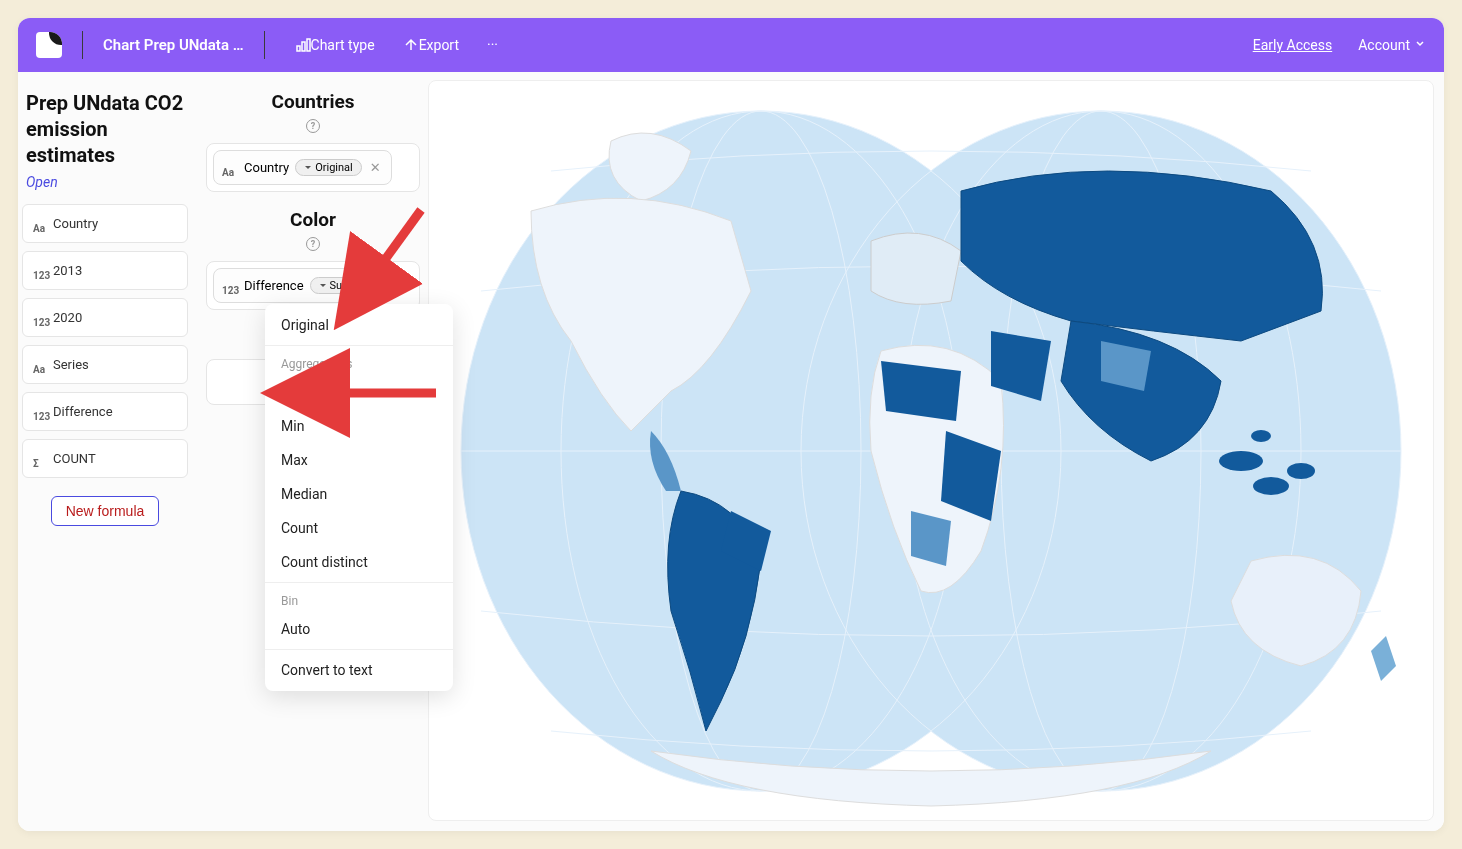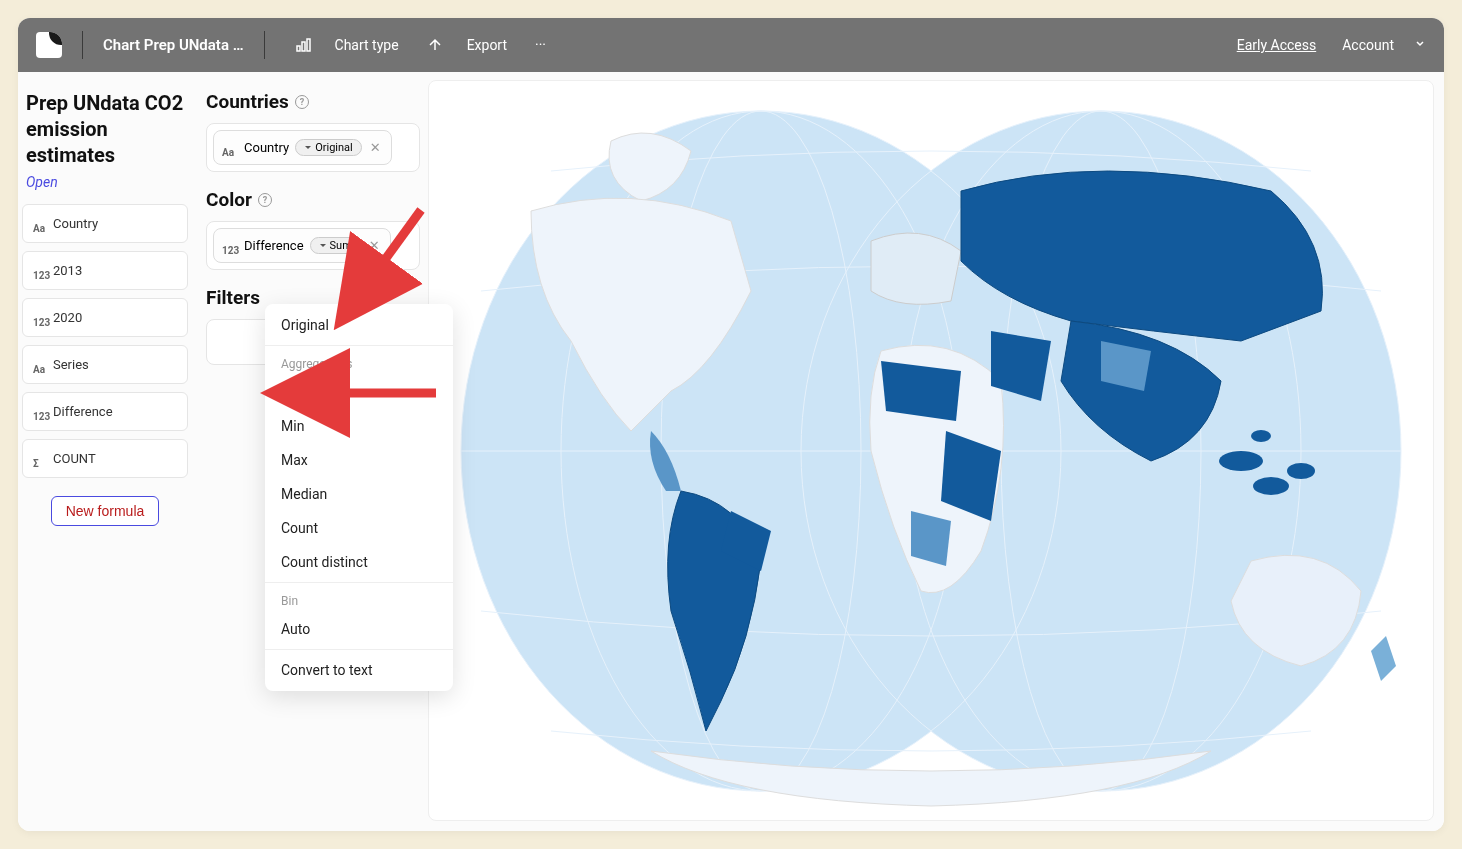--- a/index.html
+++ b/index.html
@@ -14,21 +14,21 @@
 .app-window {
   background: #fff;
   border-radius: 12px;
   height: 813px;
   overflow: hidden;
   box-shadow: 0 2px 8px rgba(0,0,0,0.05);
   display: flex;
   flex-direction: column;
 }
 .top-bar {
-  background: #737373;
+  background: #8b5cf6;
   height: 54px;
   display: flex;
   align-items: center;
   padding: 0 18px;
   color: #fff;
   font-size: 14px;
   gap: 8px;
 }
 .logo {
   width: 26px;
@@ -57,30 +57,30 @@
   font-weight: 600;
   font-size: 15px;
   white-space: nowrap;
   max-width: 160px;
   overflow: hidden;
   text-overflow: ellipsis;
 }
 .top-btn {
   display: flex;
   align-items: flex-start;
-  gap: 24px;
+  gap: 0;
   padding: 6px 10px;
   cursor: pointer;
   color: #fff;
   font-size: 14px;
 }
 .top-btn svg { width: 16px; height: 16px; }
 .spacer { flex: 1; }
 .ea-link { text-decoration: underline; margin-right: 18px; cursor: pointer; }
-.account-btn { display: flex; gap: 20px; cursor: pointer; }
+.account-btn { display: flex; gap: 4px; cursor: pointer; }
 
 .main-area {
   flex: 1;
   display: flex;
   background: #fbfbfb;
 }
 .sidebar-left {
   width: 180px;
   padding: 18px 10px 18px 4px;
   flex-shrink: 0;
@@ -139,20 +139,21 @@
   flex-shrink: 0;
 }
 .section-label {
   font-size: 19px;
   font-weight: 700;
   color: #111;
   margin-bottom: 10px;
   display: flex;
   align-items: center;
   gap: 6px;
+  flex-direction: column;
 }
 .info-icon {
   width: 14px;
   height: 14px;
   border: 1.5px solid #999;
   border-radius: 50%;
   display: inline-flex;
   align-items: center;
   justify-content: center;
   font-size: 9px;

